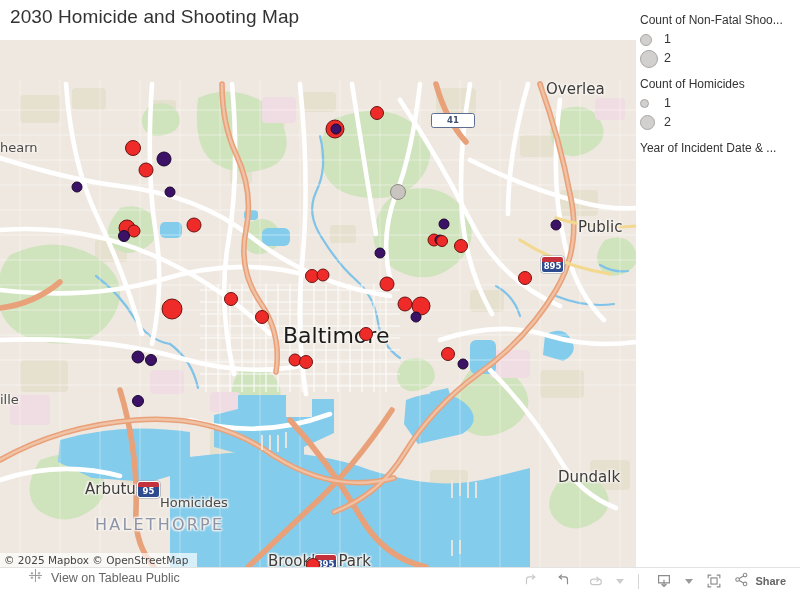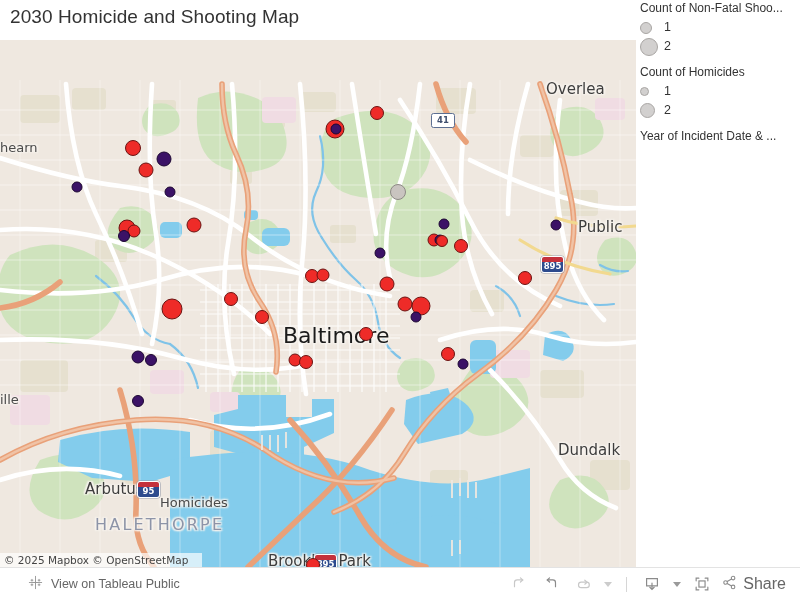--- a/index.html
+++ b/index.html
@@ -60,21 +60,21 @@
 
   
   .shield {
     position: absolute;
     display: flex; align-items: center; justify-content: center;
     font-family: "DejaVu Sans", sans-serif;
     font-weight: bold;
     line-height: 1;
   }
   .shield-state {
-    width: 24px; height: 15px;
+    width: 44px; height: 15px;
     border: 1.3px solid #5c6f92;
     border-radius: 2.5px;
     background: #ffffff;
     color: #3f4f6e;
     font-size: 8.5px;
   }
   .shield-i {
     width: 23px; height: 17px;
     border-radius: 3px;
     background: linear-gradient(#c4313c 0 33%, #2d4b8e 33% 100%);
@@ -96,31 +96,31 @@
   .m-gray  { background: #c9c4c0; border: 1.1px solid #8e8a86; }
 
   
   #attribution {
     position: absolute;
     left: 0; bottom: 0;
     background: rgba(255,255,255,0.68);
     font-family: "DejaVu Sans", sans-serif;
     font-size: 10.5px;
     color: #444444;
-    padding: 1px 14px 1px 4px;
+    padding: 1px 9px 1px 4px;
     white-space: nowrap;
   }
 
   
   #legend {
     position: absolute;
     left: 640px; top: 0px;
     width: 160px; height: 567px;
     background: #ffffff;
-    padding-top: 0;
+    padding-top: 12px;
   }
   .legend-title {
     font-size: 12px;
     color: #333333;
     white-space: nowrap;
     overflow: hidden;
     text-overflow: ellipsis;
     margin: 0 0 2px 0;
     line-height: 16px;
   }
@@ -153,21 +153,21 @@
   }
 
   
   #toolbar {
     position: absolute;
     left: 0; top: 567px;
     width: 800px; height: 33px;
     background: #ffffff;
     border-top: 1px solid #e3e3e3;
     display: flex;
-    align-items: center;
+    align-items: flex-start;
   }
   #tableau-link {
     display: flex; align-items: center;
     margin-left: 28px;
     cursor: pointer;
   }
   #tableau-link .tlabel {
     font-size: 12.5px;
     color: #666666;
     margin-left: 8px;
@@ -203,23 +203,24 @@
     width: 1px; height: 15px;
     background: #d6d6d6;
     margin: 0 8px;
   }
   #share-btn {
     display: flex; align-items: center;
     cursor: pointer;
     padding: 0 6px 0 2px;
   }
   #share-btn .slabel {
-    font-size: 16px;
+    font-size: 11px;
     color: #666666;
     margin-left: 5px;
+    font-weight: bold;
   }
 </style>
 </head>
 <body>
 
 <div id="app">
 
   <div id="title">2030 Homicide and Shooting Map</div>
 
   <div id="map-viewport">
@@ -364,21 +365,21 @@
           <path d="M452 440 V458 M460 438 V456 M468 440 V458 M476 442 V458"></path>
           <path d="M452 500 V516 M460 500 V514"></path>
         </g>
       </svg>
     </div>
 
     <div id="map-labels">
         <div class="map-label lbl-city" style="left: 283px; top: 283px;">Baltimore</div>
         <div class="map-label lbl-town" style="left: 546px; top: 40px;">Overlea</div>
         <div class="map-label lbl-town" style="left: 578px; top: 178px;">Public</div>
-        <div class="map-label lbl-town" style="left: 558px; top: 401px;">Dundalk</div>
+        <div class="map-label lbl-town" style="left: 558px; top: 428px;">Dundalk</div>
         <div class="map-label lbl-town" style="left: 268px; top: 512px;">Brooklyn Park</div>
         <div class="map-label lbl-town" style="left: 85px; top: 440px;">Arbutus</div>
         <div class="map-label lbl-small" style="left: 160px; top: 455px;">Homicides</div>
         <div class="map-label lbl-small" style="left: 0px; top: 100px;">hearn</div>
         <div class="map-label lbl-small" style="left: 0px; top: 352px;">ille</div>
         <div class="map-label lbl-hood" style="left: 95px; top: 475px;">HALETHORPE</div>
       </div>
 
     <div id="map-shields">
         <div class="shield shield-state" style="left: 431px; top: 73px;">41</div>

